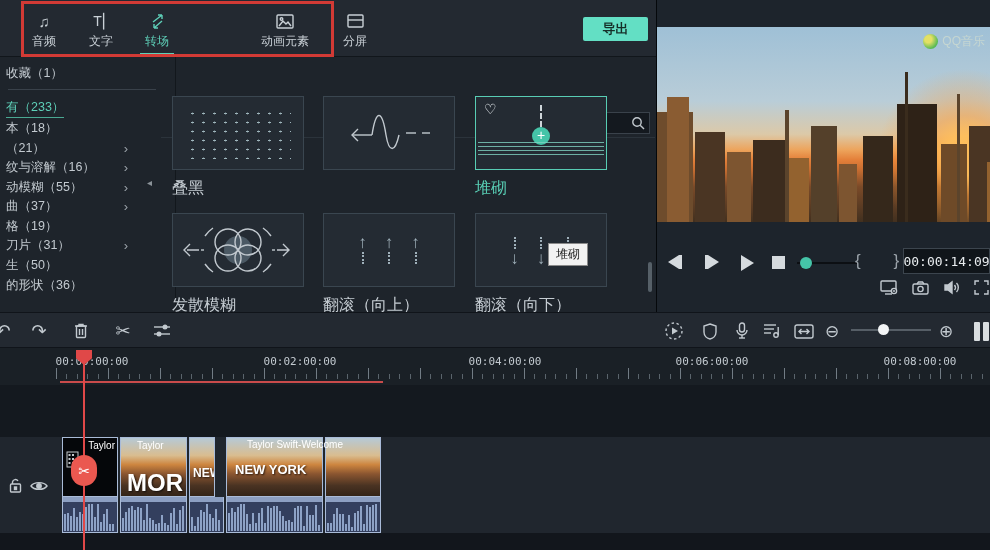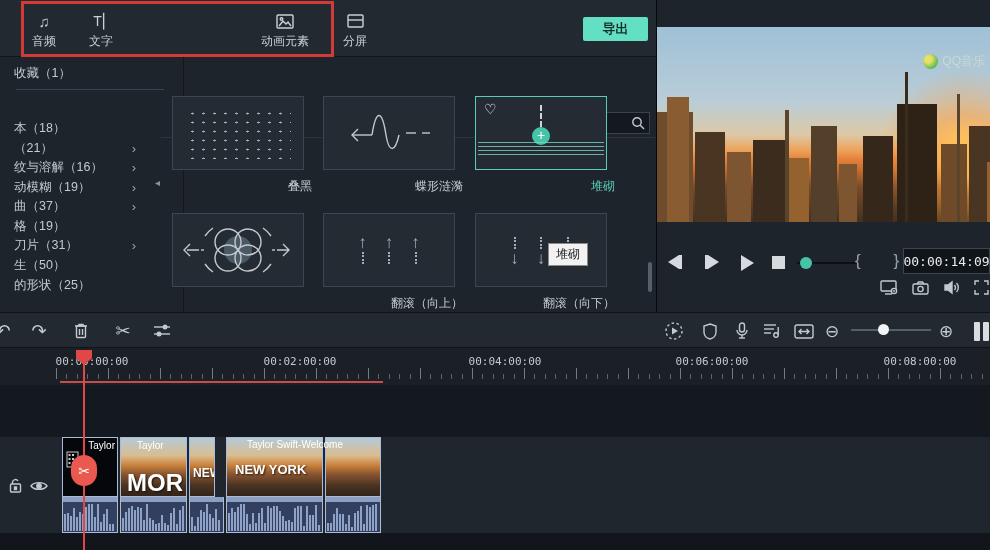--- a/index.html
+++ b/index.html
@@ -17,40 +17,40 @@
   .tab.active { color:#5ecfb8; }
   .tab.active::after { content:""; position:absolute; bottom:-1px; left:18px; width:34px; height:2px; background:#5ecfb8; }
   .tab svg { stroke:#c9d0d6; fill:none; stroke-width:1.4; }
   .tab.active svg { stroke:#5ecfb8; }
   #export-btn { left:583px; top:17px; width:65px; height:24px; background:#63dfc4; color:#163029;
     font-size:13px; font-weight:bold; display:flex; align-items:center; justify-content:center; border-radius:2px; }
   #anno-rect { left:21px; top:1px; width:313px; height:56px; border:3px solid #d23a35; z-index:50; pointer-events:none; }
 
   
   #leftpanel { left:0; top:57px; width:656px; height:255px; background:#1e242b; }
-  #sidebar { left:12px; top:0; width:172px; height:255px; border-right:1px solid #12171c; }
+  #sidebar { left:4px; top:0; width:172px; height:255px; border-right:1px solid #12171c; }
   .side-item { position:absolute; left:2px; width:150px; height:19px; font-size:12.5px; color:#c3cad0;
     display:flex; align-items:center; white-space:nowrap; }
   .side-item.active { color:#5ecfb8; }
   .side-item.active .lbl { border-bottom:1px solid #4aa892; padding-bottom:1px; }
   .side-item .chev { position:absolute; right:28px; color:#9aa2a9; font-size:13px; }
   #side-divider { left:4px; top:32px; width:148px; height:1px; background:#39414a; }
   #collapse-arrow { left:143px; top:120px; color:#8a9298; font-size:10px; }
 
   
   #lib-grid-icon { left:511px; top:57px; }
   #searchbox { left:540px; top:55px; width:110px; height:22px; background:#14191f; border:1px solid #3a424b;
     display:flex; align-items:center; padding:0 4px 0 8px; }
   #searchbox input { flex:1; background:transparent; border:0; outline:none; color:#aeb6bd; font-size:12px;
     font-family:"Liberation Sans", sans-serif; width:70px; }
   #searchbox input::placeholder { color:#7b848c; }
   #lib-divider { left:161px; top:80px; width:494px; height:1px; background:#2b333b; }
   .card { position:absolute; width:132px; height:74px; background:#242b33; border:1px solid #3a4650; }
   .card.selected { border:1px solid #58cdb4; }
-  .card-label { position:absolute; width:140px; font-size:12px; color:#c5ccd2;text-align:right; }
+  .card-label { position:absolute; width:140px; font-size:16px; color:#c5ccd2; }
   .card-label.selected { color:#58cdb4; }
   .dotgrid { position:absolute; inset:10px 12px; background-image:radial-gradient(#9fb6bd 1.1px, transparent 1.3px);
     background-size:11px 9px; background-position:2px 2px; }
   .heart { position:absolute; left:8px; top:4px; color:#e8edf0; font-size:14px; }
   .dashline { position:absolute; left:64px; top:8px; height:22px; border-left:2px dashed #cfd6da; }
   .pluscirc { position:absolute; left:56px; top:30px; width:18px; height:18px; border-radius:50%;
     background:#45c4a8; color:#ffffff; font-size:14px; line-height:16px; text-align:center; }
   .stacklines { position:absolute; left:2px; right:2px; bottom:14px; }
   .stacklines div { height:1px; background:#7fd2c0; margin-top:3px; opacity:.8; }
   .rollrow { position:absolute; inset:0; display:flex; align-items:center; justify-content:center; gap:18px; }
@@ -60,21 +60,21 @@
     font-size:12px; padding:2px 7px; z-index:40; }
   #lib-scroll { left:648px; top:205px; width:4px; height:30px; background:#566068; border-radius:2px; }
 
   
   #preview { left:656px; top:0; width:334px; height:312px; background:#1d242c; border-left:1px solid #05080b; }
   #video { left:0; top:27px; width:334px; height:195px; overflow:hidden;
     background:
       radial-gradient(circle at 92% 66%, rgba(255,190,90,.95) 0 6%, rgba(255,160,60,.55) 12%, rgba(255,140,60,0) 26%),
       linear-gradient(180deg,#9fc0d6 0%,#b9cdd8 38%,#dcc9a8 55%,#eda45c 63%,#e4803a 68%,#c96e31 73%,#7a4a28 82%,#42301f 100%); }
   #video .bld { position:absolute; bottom:0; filter:blur(.5px); }
-  #watermark { position:absolute; right:6px; top:6px; display:flex; align-items:center; gap:4px; opacity:.8;margin-top:20px; }
+  #watermark { position:absolute; right:6px; top:6px; display:flex; align-items:center; gap:4px; opacity:.8; }
   #wm-logo { width:15px; height:15px; border-radius:50%; background:radial-gradient(circle at 35% 35%, #f5e84a 25%, #47b834 70%); }
   #wm-text { color:rgba(255,248,200,.45); font-size:12px; }
   .pctl { position:absolute; display:flex; align-items:center; color:#d5dade; }
   .tri-r { width:0; height:0; border-left:11px solid #d5dade; border-top:7px solid transparent; border-bottom:7px solid transparent; }
   .tri-l { width:0; height:0; border-right:11px solid #d5dade; border-top:7px solid transparent; border-bottom:7px solid transparent; }
   .bar-v { width:3px; height:14px; background:#d5dade; }
   #stopbtn { width:13px; height:13px; background:#d5dade; }
   #prev-slider { left:797px; top:262px; width:60px; height:2px; background:#0c0f13; }
   #prev-slider .knob { position:absolute; left:3px; top:-5px; width:12px; height:12px; border-radius:50%; background:#45c4a8; }
   #braces { left:855px; top:251px; color:#9aa2a9; font-size:17px; letter-spacing:14px; }
@@ -129,20 +129,29 @@
   <div class="abs" id="topstrip"></div>
   <div class="abs" id="topbar">
     <div class="tab" style="left:9px">
       <span class="ticon">♫</span>
       <span>音频</span>
     </div>
     <div class="tab" style="left:66px">
       <span class="ticon" style="font-size:14px">T<span style="font-weight:100">⎢</span></span>
       <span>文字</span>
     </div>
+    <div class="tab active" style="left:122px">
+      <span class="ticon">
+        <svg width="17" height="17" viewBox="0 0 17 17">
+            <path d="M4 9 L13 2 M13 2 L9 2 M13 2 L13 6"></path>
+            <path d="M13 8 L5 15 M5 15 L9 15 M5 15 L5 11"></path>
+          </svg>
+      </span>
+      <span>转场</span>
+    </div>
     <div class="tab" style="left:250px">
       <span class="ticon">
         <svg width="18" height="15" viewBox="0 0 18 15">
             <rect x="1" y="1" width="16" height="13" rx="1"></rect>
             <circle cx="5.5" cy="5" r="1.3"></circle>
             <path d="M3 12 l4-5 3 3 2-2 3 4"></path>
           </svg>
       </span>
       <span>动画元素</span>
     </div>
@@ -158,51 +167,54 @@
   </div>
   <div class="abs" id="export-btn">导出</div>
   <div class="abs" id="anno-rect"></div>
 
   <div class="abs" id="leftpanel">
     <div class="abs" id="sidebar">
       <div class="side-item" style="top:7px">
           <span class="lbl">收藏（1）</span>
         </div>
       <div class="abs" id="side-divider"></div>
+      <div class="side-item active" style="top:42px">
+          <span class="lbl">有（233）</span>
+        </div>
       <div class="side-item" style="top:62px">
           <span class="lbl">本（18）</span>
         </div>
       <div class="side-item" style="top:82px">
           <span class="lbl">（21）</span>
           <span class="chev">›</span>
         </div>
       <div class="side-item" style="top:101px">
           <span class="lbl">纹与溶解（16）</span>
           <span class="chev">›</span>
         </div>
       <div class="side-item" style="top:121px">
-          <span class="lbl">动模糊（19）</span>
+          <span class="lbl">动模糊（55）</span>
           <span class="chev">›</span>
         </div>
       <div class="side-item" style="top:140px">
           <span class="lbl">曲（37）</span>
           <span class="chev">›</span>
         </div>
       <div class="side-item" style="top:160px">
           <span class="lbl">格（19）</span>
         </div>
       <div class="side-item" style="top:179px">
           <span class="lbl">刀片（31）</span>
           <span class="chev">›</span>
         </div>
       <div class="side-item" style="top:199px">
           <span class="lbl">生（50）</span>
         </div>
       <div class="side-item" style="top:219px">
-          <span class="lbl">的形状（25）</span>
+          <span class="lbl">的形状（36）</span>
         </div>
       <div class="abs" id="collapse-arrow">◂</div>
     </div>
 
     <svg class="abs" id="lib-grid-icon" width="18" height="18" viewBox="0 0 18 18">
       <g fill="#c9d0d6">
           <circle cx="3" cy="3" r="1.6"></circle>
           <circle cx="9" cy="3" r="1.6"></circle>
           <circle cx="15" cy="3" r="1.6"></circle>
       <circle cx="3" cy="9" r="1.6"></circle>
@@ -229,21 +241,20 @@
 
     <div class="card" style="left:323px; top:39px">
       <svg width="130" height="72" viewBox="0 0 130 72" class="icon-svg">
         <path d="M28 38 L48 38"></path>
           <path d="M34 32 L28 38 L34 44"></path>
         <path d="M48 38 C52 12 58 12 62 38 C65 56 71 56 75 38"></path>
         <line x1="82" y1="36" x2="92" y2="36"></line>
           <line x1="98" y1="36" x2="106" y2="36"></line>
       </svg>
     </div>
-    <div class="card-label" style="left:323px; top:121px">蝶形涟漪</div>
 
     <div class="card selected" style="left:475px; top:39px">
       <span class="heart">♡</span>
       <div class="dashline"></div>
       <div class="pluscirc">+</div>
       <div class="stacklines">
           <div></div>
           <div></div>
           <div></div>
           <div></div>
@@ -259,20 +270,21 @@
           <circle cx="75" cy="28" r="13"></circle>
           <circle cx="55" cy="44" r="13"></circle>
           <circle cx="75" cy="44" r="13"></circle>
         <path d="M40 14 A30 30 0 0 0 32 22 M90 14 A30 30 0 0 1 98 22 M40 58 A30 30 0 0 1 32 50 M90 58 A30 30 0 0 0 98 50"></path>
         <path d="M14 36 L26 36 M20 36 L14 36 M17 30 L11 36 L17 42"></path>
           <line x1="28" y1="36" x2="31" y2="36"></line>
         <path d="M104 36 L116 36 M110 30 L116 36 L110 42"></path>
           <line x1="99" y1="36" x2="102" y2="36"></line>
       </svg>
     </div>
+    <div class="card-label" style="left:172px; top:238px">发散模糊</div>
 
     <div class="card" style="left:323px; top:156px">
       <div class="rollrow">
         <span class="arrc">↑<span class="tail"></span></span>
         <span class="arrc">↑<span class="tail"></span></span>
         <span class="arrc">↑<span class="tail"></span></span>
       </div>
     </div>
     <div class="card-label" style="left:323px; top:238px">翻滚（向上）</div>
 

